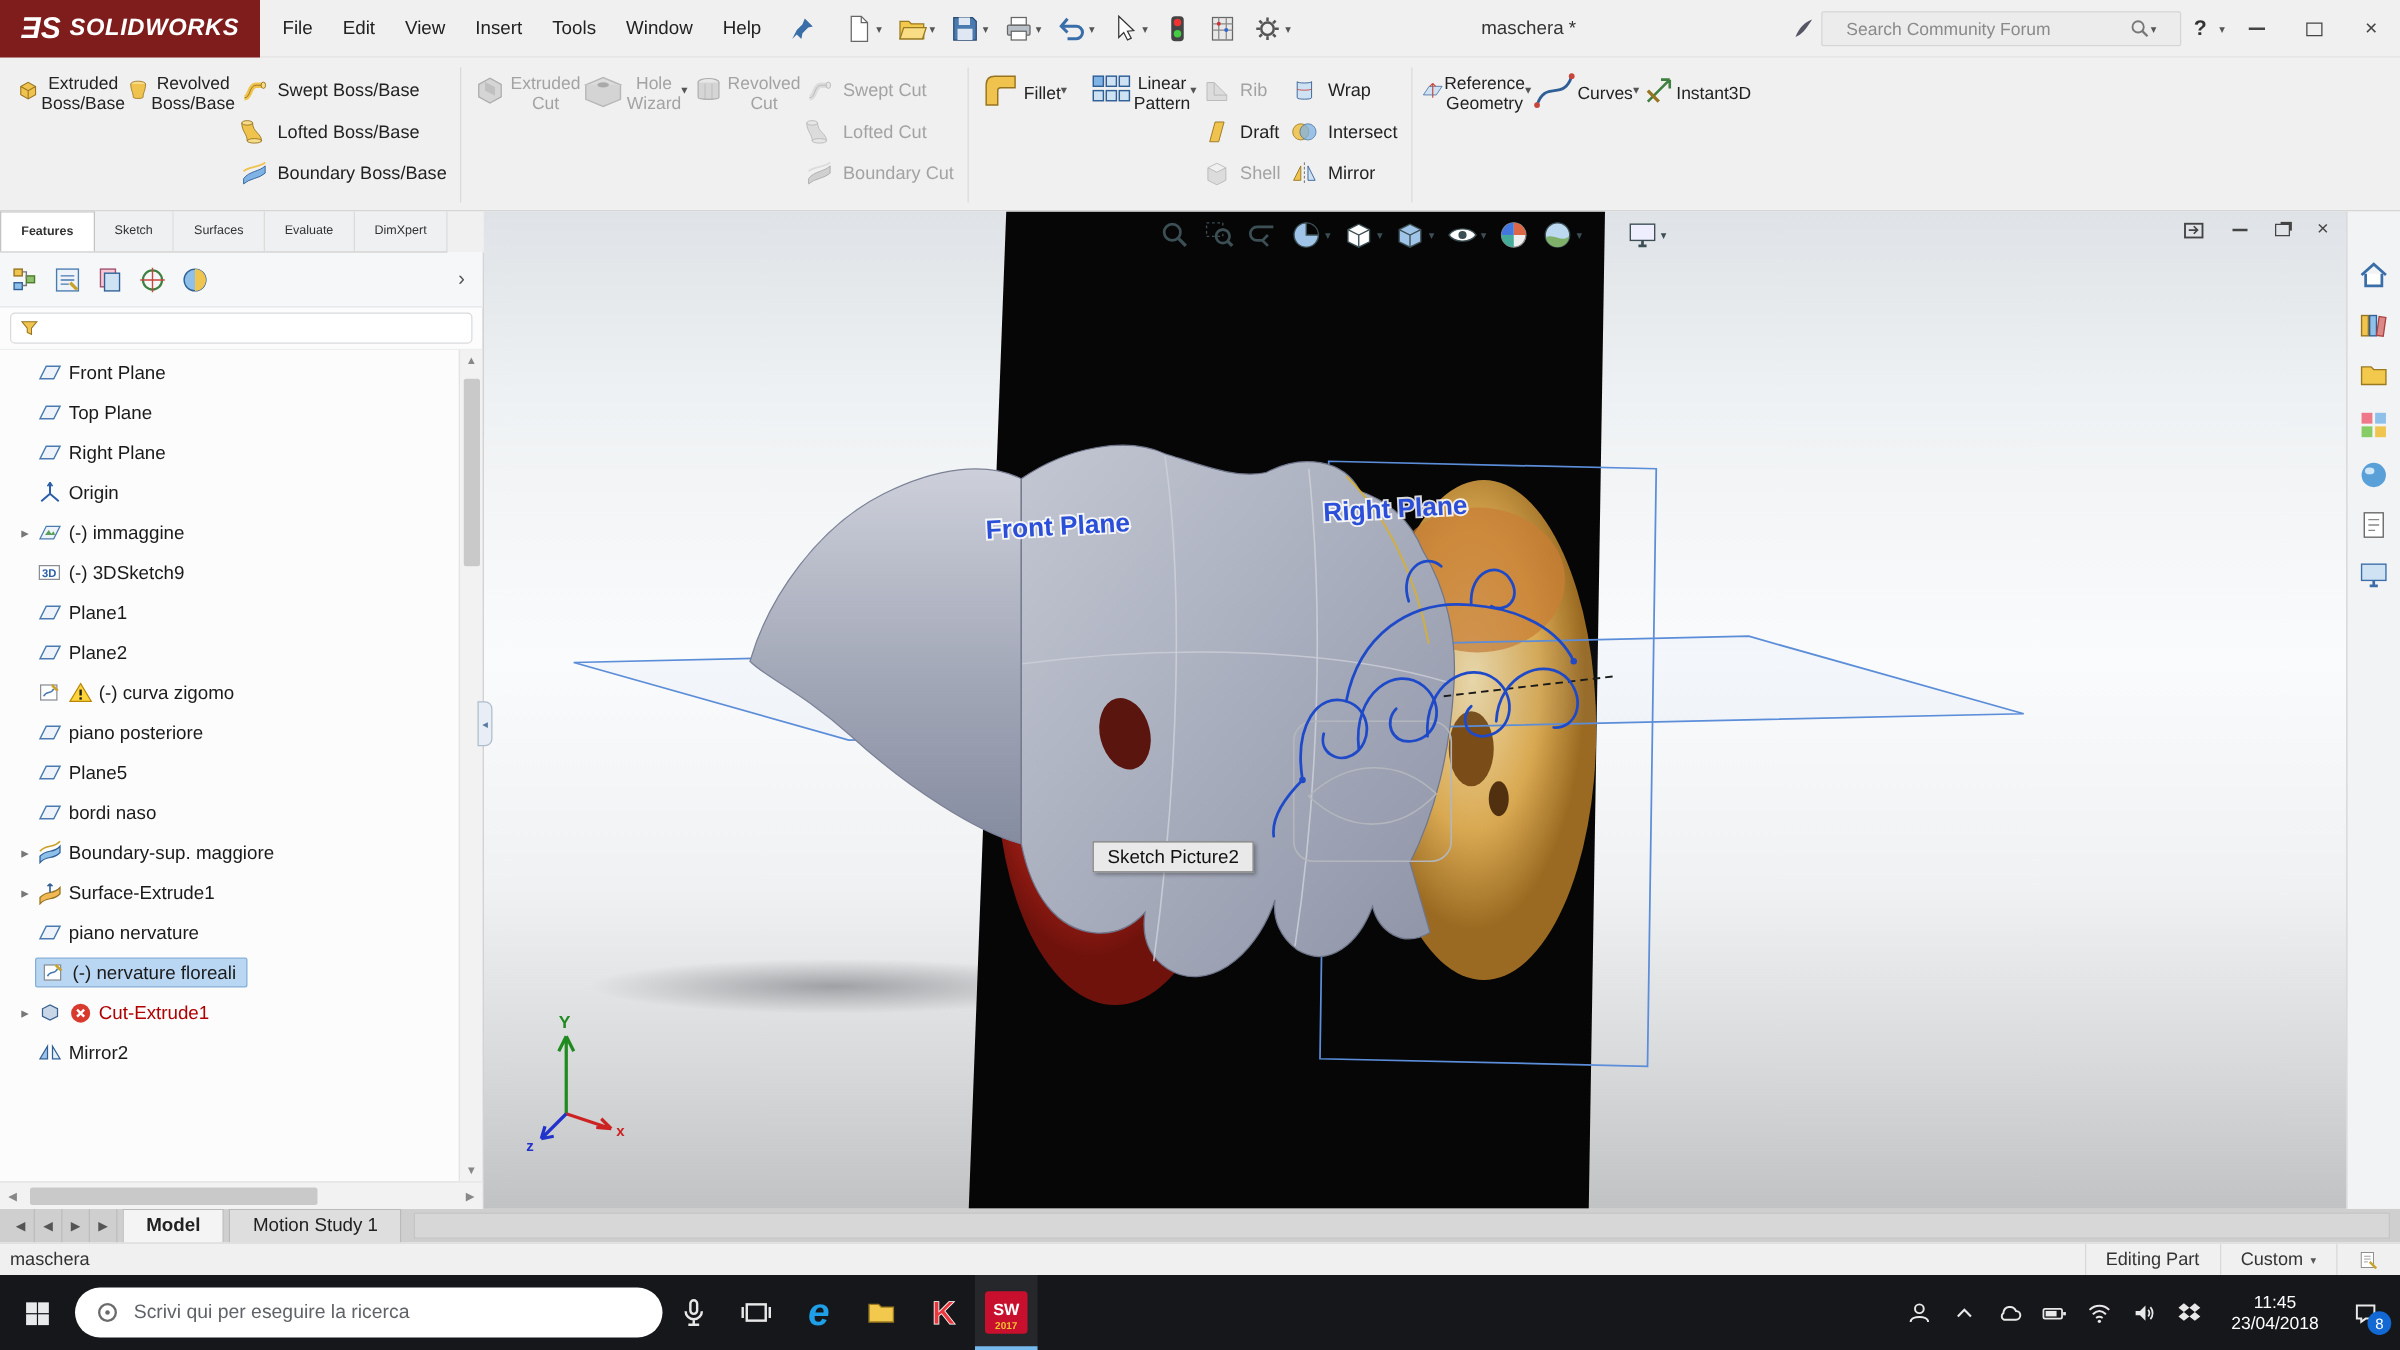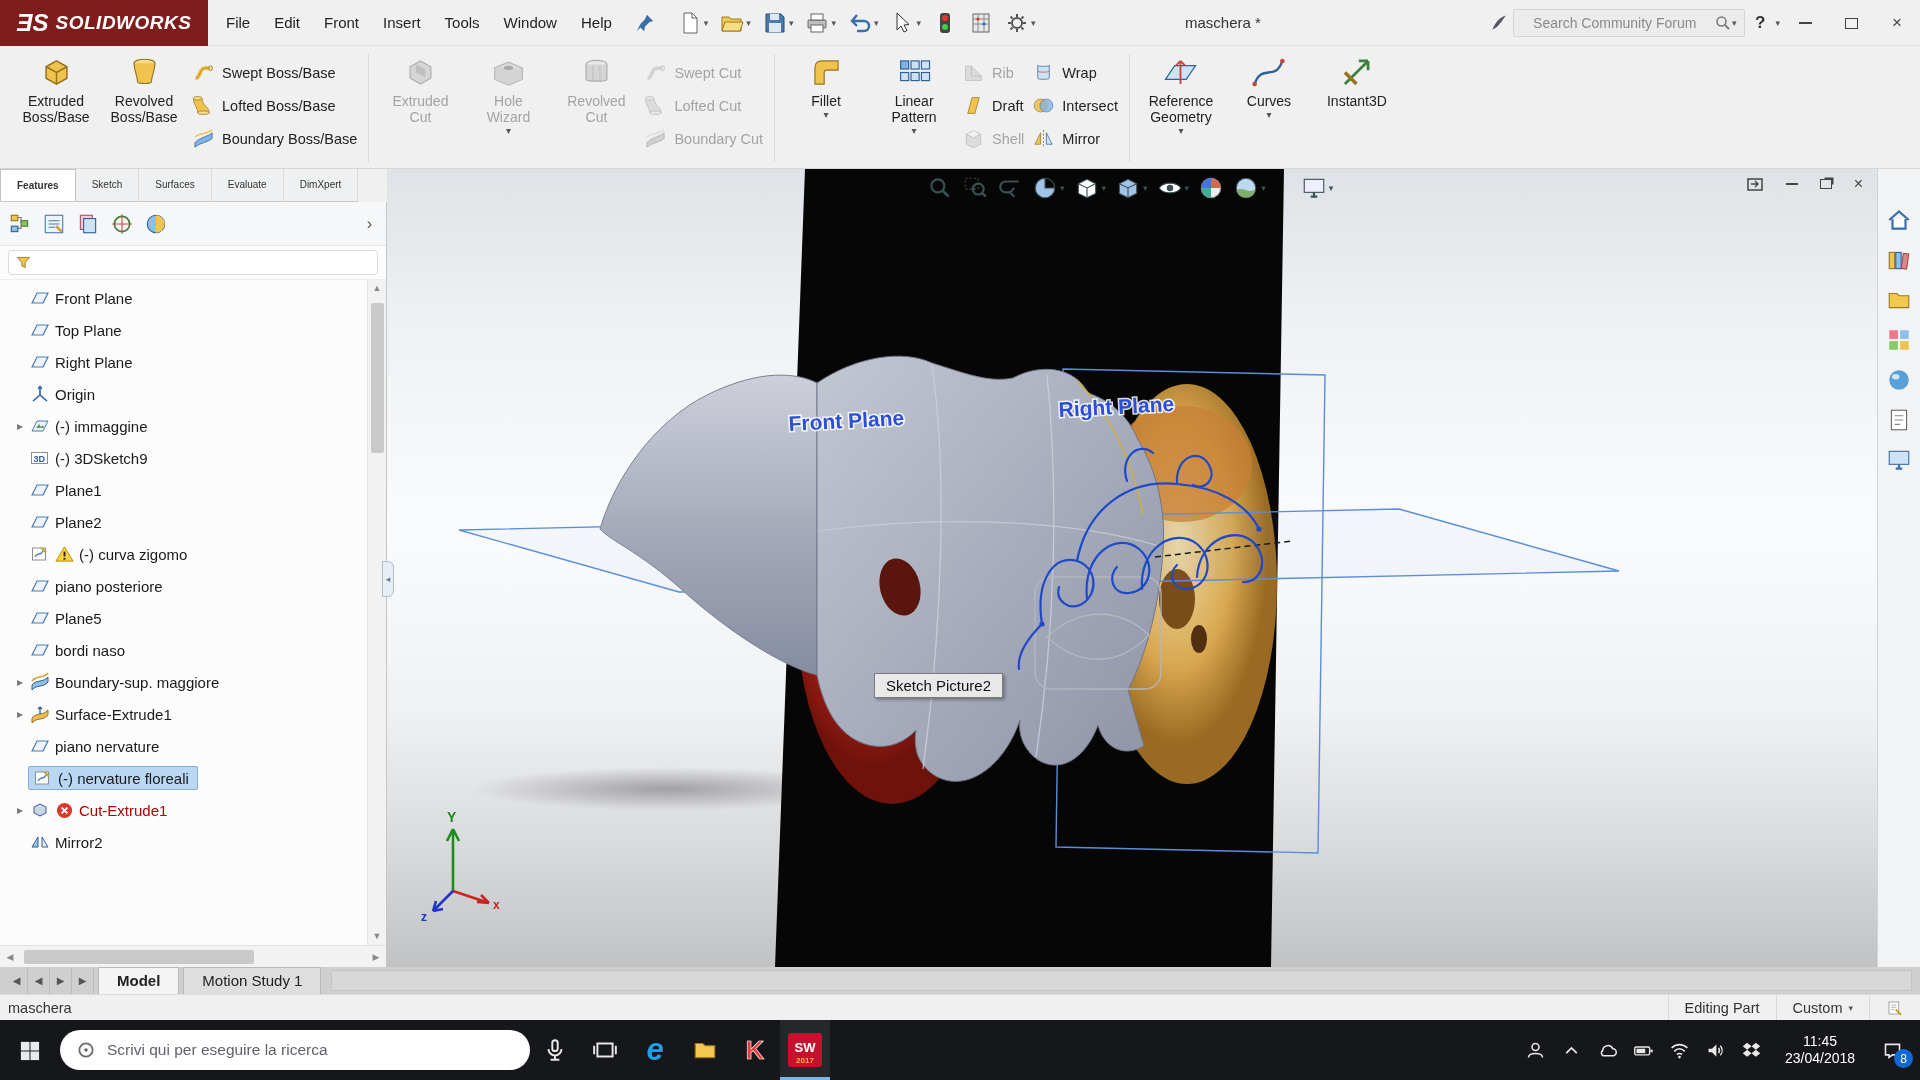--- a/index.html
+++ b/index.html
@@ -16,33 +16,33 @@
 .logo .lt{font-size:19px;letter-spacing:.5px;}
 .menus{display:flex;margin-left:6px;}
 .menu{padding:0 12px;height:46px;line-height:46px;font-size:15px;color:#222;cursor:default;}
 .pinbtn{width:30px;height:30px;display:grid;place-items:center;margin:0 6px;}
 .qa{display:flex;align-items:center;margin-left:6px;}
 .qab{display:flex;align-items:center;gap:2px;padding:0 6px;height:40px;}
 .qab svg{width:24px;height:24px;}
 .qacaret{font-size:9px;color:#555;}
 .doc-title{position:absolute;left:1185px;top:0;height:46px;line-height:46px;font-size:15px;color:#333;}
 .tb-right{position:absolute;right:2px;top:0;height:46px;display:flex;align-items:center;gap:4px;}
-.searchbox{width:232px;height:28px;background:#ececec;border:1px solid #d5d5d5;border-radius:2px;display:flex;align-items:center;padding:0 19px;}
+.searchbox{width:288px;height:28px;background:#ececec;border:1px solid #d5d5d5;border-radius:2px;display:flex;align-items:center;padding:0 19px;justify-content:center;}
 .searchbox input{flex:1;border:none;outline:none;background:transparent;font-size:14px;color:#444;font-family:"Liberation Sans",sans-serif;}
 .searchbox input::placeholder{color:#8a8a8a;}
 .searchbox svg{width:18px;height:18px;flex:none;}
 .helpq{font-size:17px;font-weight:bold;color:#333;padding:0 6px;}
 .tinycaret{font-size:9px;color:#555;}
 .winbtn{width:42px;height:46px;display:grid;place-items:center;color:#444;font-size:17px;}
 .winbtn .maxbox{width:13px;height:11px;border:1.6px solid #444;}
 .winbtn .minbar{width:13px;height:2px;background:#444;display:block;}
 
 
 .ribbon{position:absolute;top:46px;left:0;right:0;height:123px;background:#f0f0f0;display:flex;align-items:flex-start;padding:4px 0 0 12px;border-bottom:1px solid #d6d6d6;z-index:30;}
-.rlarge{width:88px;display:flex;flex-direction:column;align-items:center;padding-top:4px;flex:none;}
+.rlarge{width:88px;display:flex;align-items:center;padding-top:4px;flex:none;}
 .rlarge svg{width:37px;height:37px;}
 .rlabel{margin-top:2px;font-size:14px;line-height:16px;text-align:center;color:#222;white-space:pre-line;}
 .rcaret{font-size:10px;color:#555;line-height:11px;}
 .rstack{display:flex;flex-direction:column;gap:4px;padding:8px 4px 0 4px;flex:none;text-align:center;}
 .rsmall{display:flex;align-items:center;gap:7px;height:29px;}
 .rsmall svg{width:23px;height:23px;flex:none;}
 .rslabel{font-size:14.5px;color:#222;white-space:nowrap;}
 .rsep{width:1px;height:108px;background:#dadada;margin:4px 7px 0 7px;flex:none;}
 .disabled svg{filter:grayscale(1);opacity:.45;}
 .disabled .rlabel,.disabled .rslabel{color:#a3a3a3;}
@@ -480,21 +480,21 @@
 <div id="app">
 
   <header class="titlebar">
     <div class="logo">
       <span class="lp">ƎS</span>
       <span class="lt">SOLIDWORKS</span>
     </div>
     <nav class="menus">
       <span class="menu">File</span>
       <span class="menu">Edit</span>
-      <span class="menu">Front</span>
+      <span class="menu">View</span>
       <span class="menu">Insert</span>
       <span class="menu">Tools</span>
       <span class="menu">Window</span>
       <span class="menu">Help</span>
     </nav>
     <span class="pinbtn">
         <svg width="22" height="22">
           <use href="#qa-pin"></use>
         </svg>
       </span>

